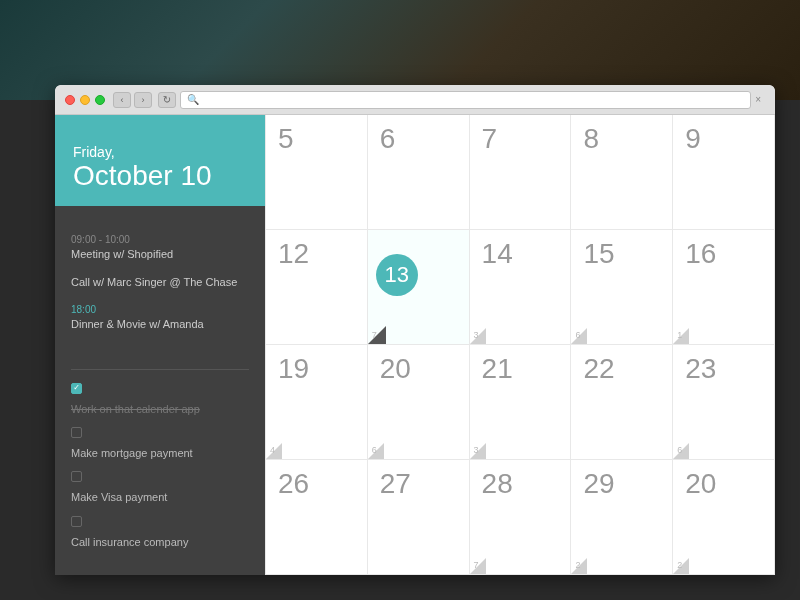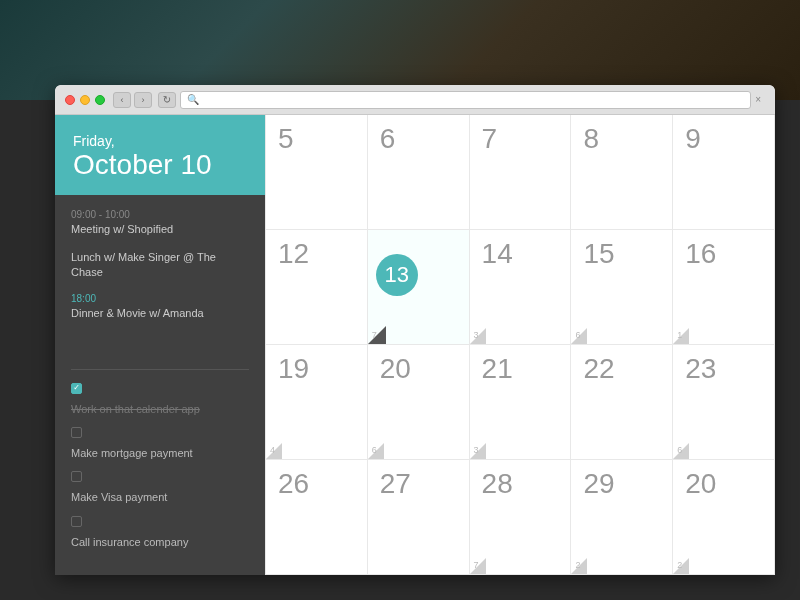--- a/index.html
+++ b/index.html
@@ -128,39 +128,39 @@
       width: 210px;
       min-width: 210px;
       background: #404040;
       display: flex;
       flex-direction: column;
       overflow: hidden;
     }
 
     .sidebar-header {
       background: #4db8b8;
-      padding: 18px 18px 16px;
+      padding: 29px 18px 16px;
     }
 
     .sidebar-day {
       font-size: 14px;
       color: white;
       font-weight: 300;
       margin-bottom: 2px;
     }
 
     .sidebar-date {
       font-size: 28px;
       color: white;
       font-weight: 300;
       line-height: 1;
     }
 
     .sidebar-events {
-      padding: 14px 16px;
+      padding: 28px 16px;
       flex: 1;
       overflow-y: auto;
     }
 
     .event-item {
       margin-bottom: 14px;
     }
 
     .event-time {
       font-size: 10px;
@@ -342,21 +342,21 @@
       </div>
 
       <div class="sidebar-events">
 
         <div class="event-item">
           <div class="event-time">09:00 - 10:00</div>
           <div class="event-title">Meeting w/ Shopified</div>
         </div>
 
         <div class="event-item">
-          <div class="event-title">Lunch w/ Make Singer @ The Chase</div>
+          <div class="event-title">Call w/ Marc Singer @ The Chase</div>
         </div>
 
         <div class="event-item">
           <div class="event-time teal">18:00</div>
           <div class="event-title">Dinner &amp; Movie w/ Amanda</div>
         </div>
       </div>
 
       <div class="sidebar-divider"></div>
 

